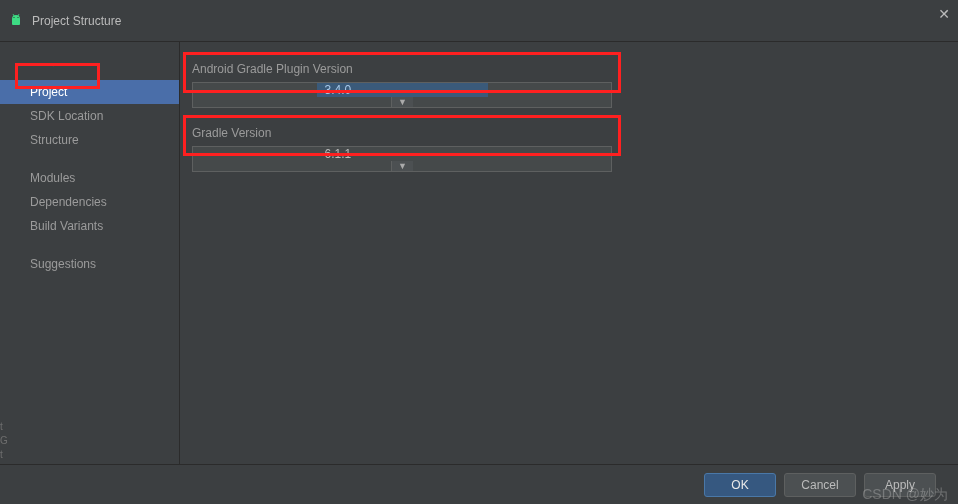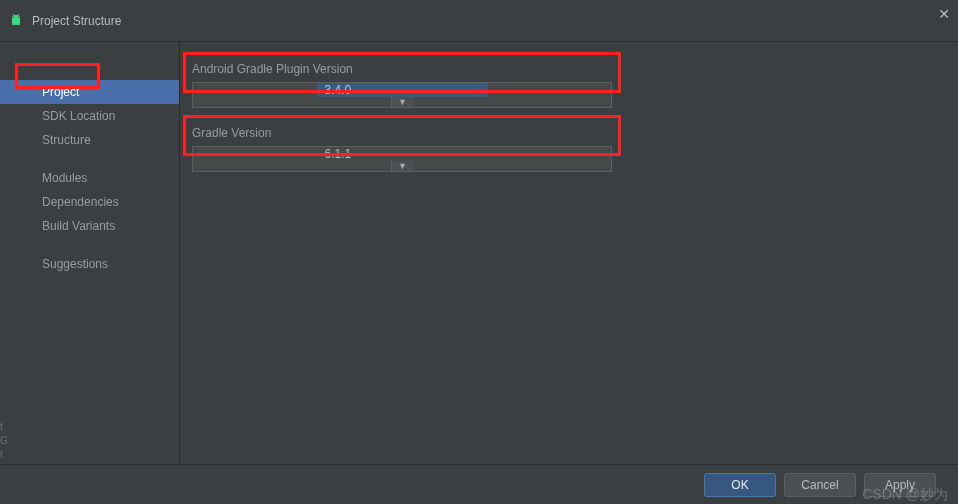--- a/index.html
+++ b/index.html
@@ -60,21 +60,21 @@
     }
     .nav-arrows {
       padding: 6px 14px 10px 14px;
       color: #6e6e6e;
       font-size: 14px;
     }
     .nav-arrows span {
       margin-right: 12px;
     }
     .sidebar-item {
-      padding: 5px 14px 5px 42px;
+      padding: 5px 14px 5px 30px;
       color: #9b9b9b;
       cursor: pointer;
       font-size: 12px;
     }
     .sidebar-item.selected {
       background: #4a6ea9;
       color: #ffffff;
     }
     .sidebar-group-gap {
       height: 14px;

